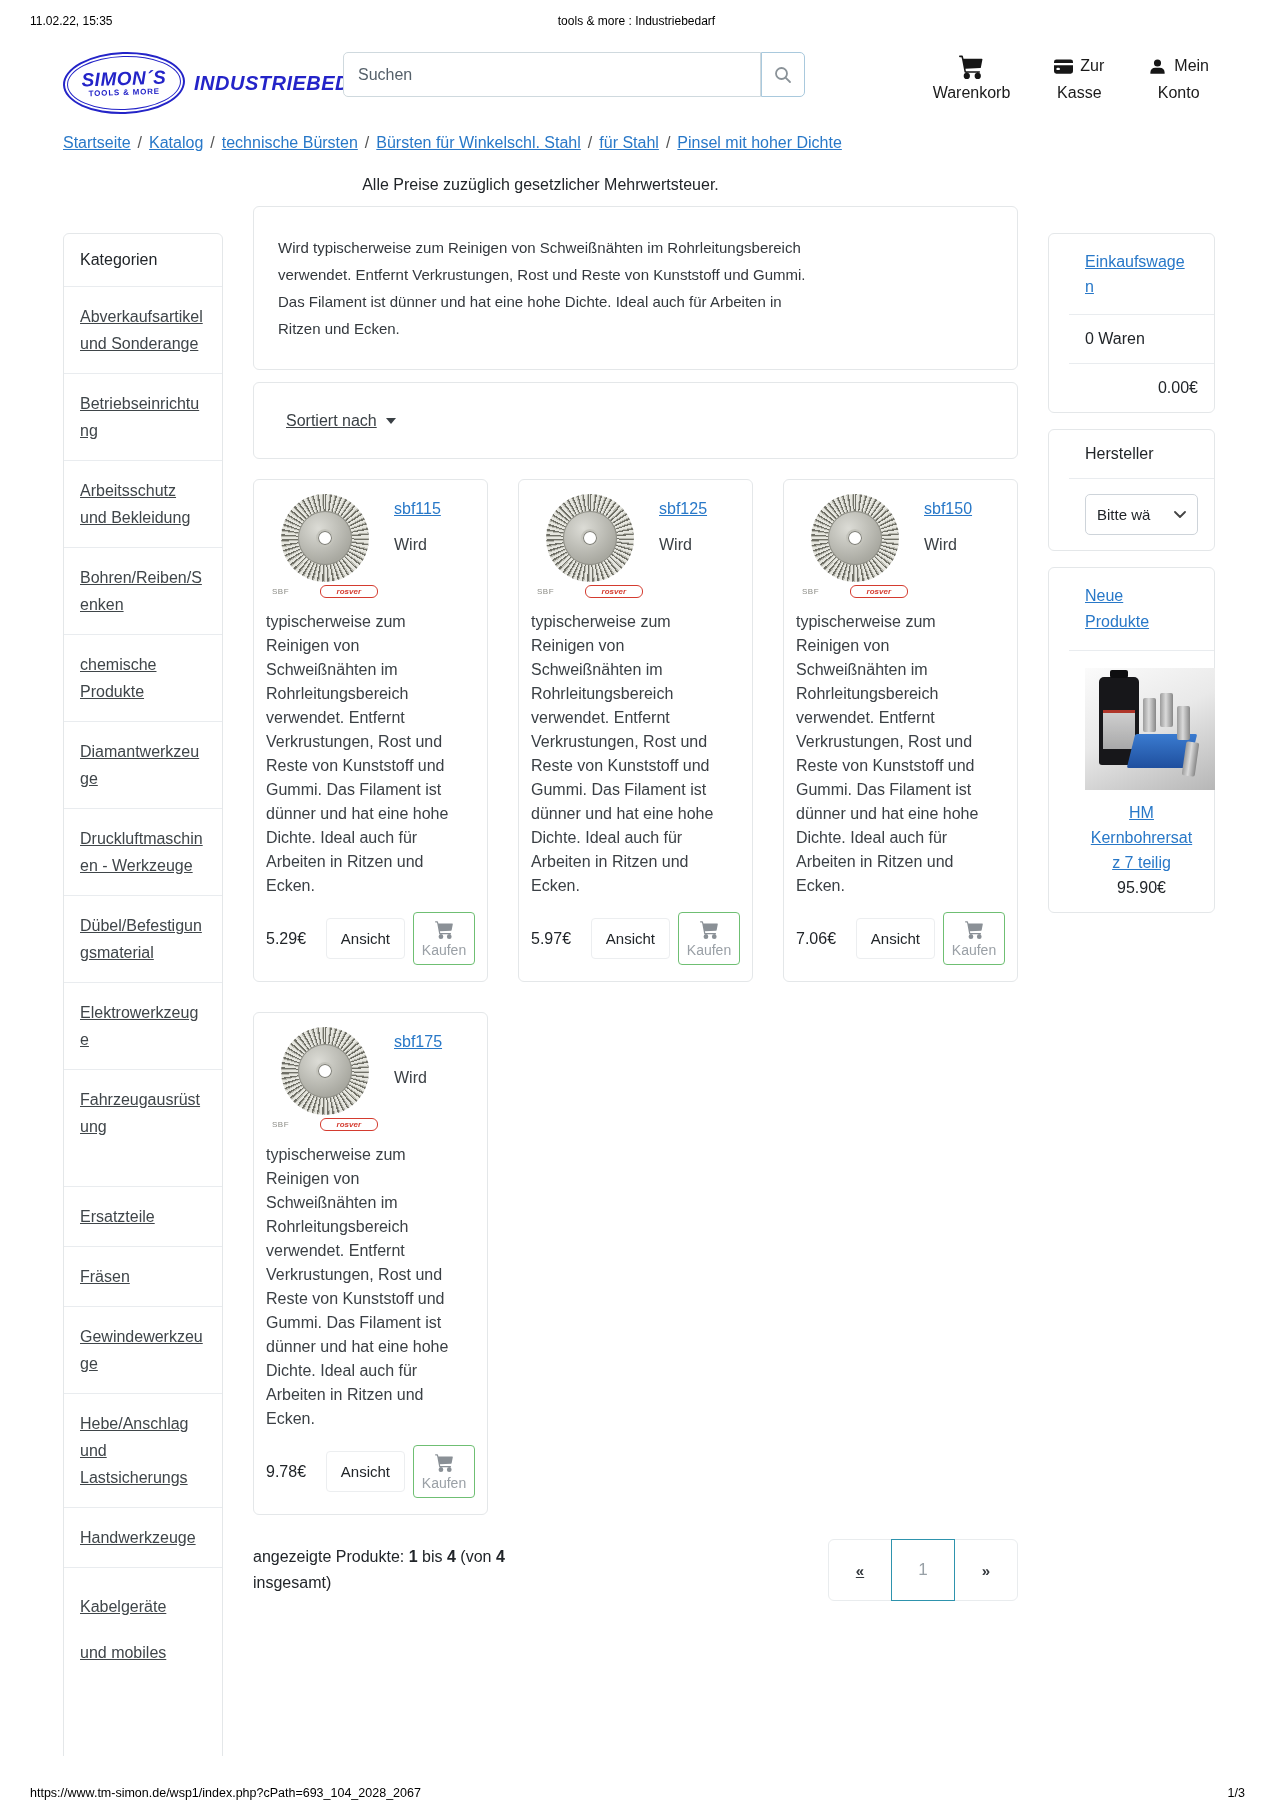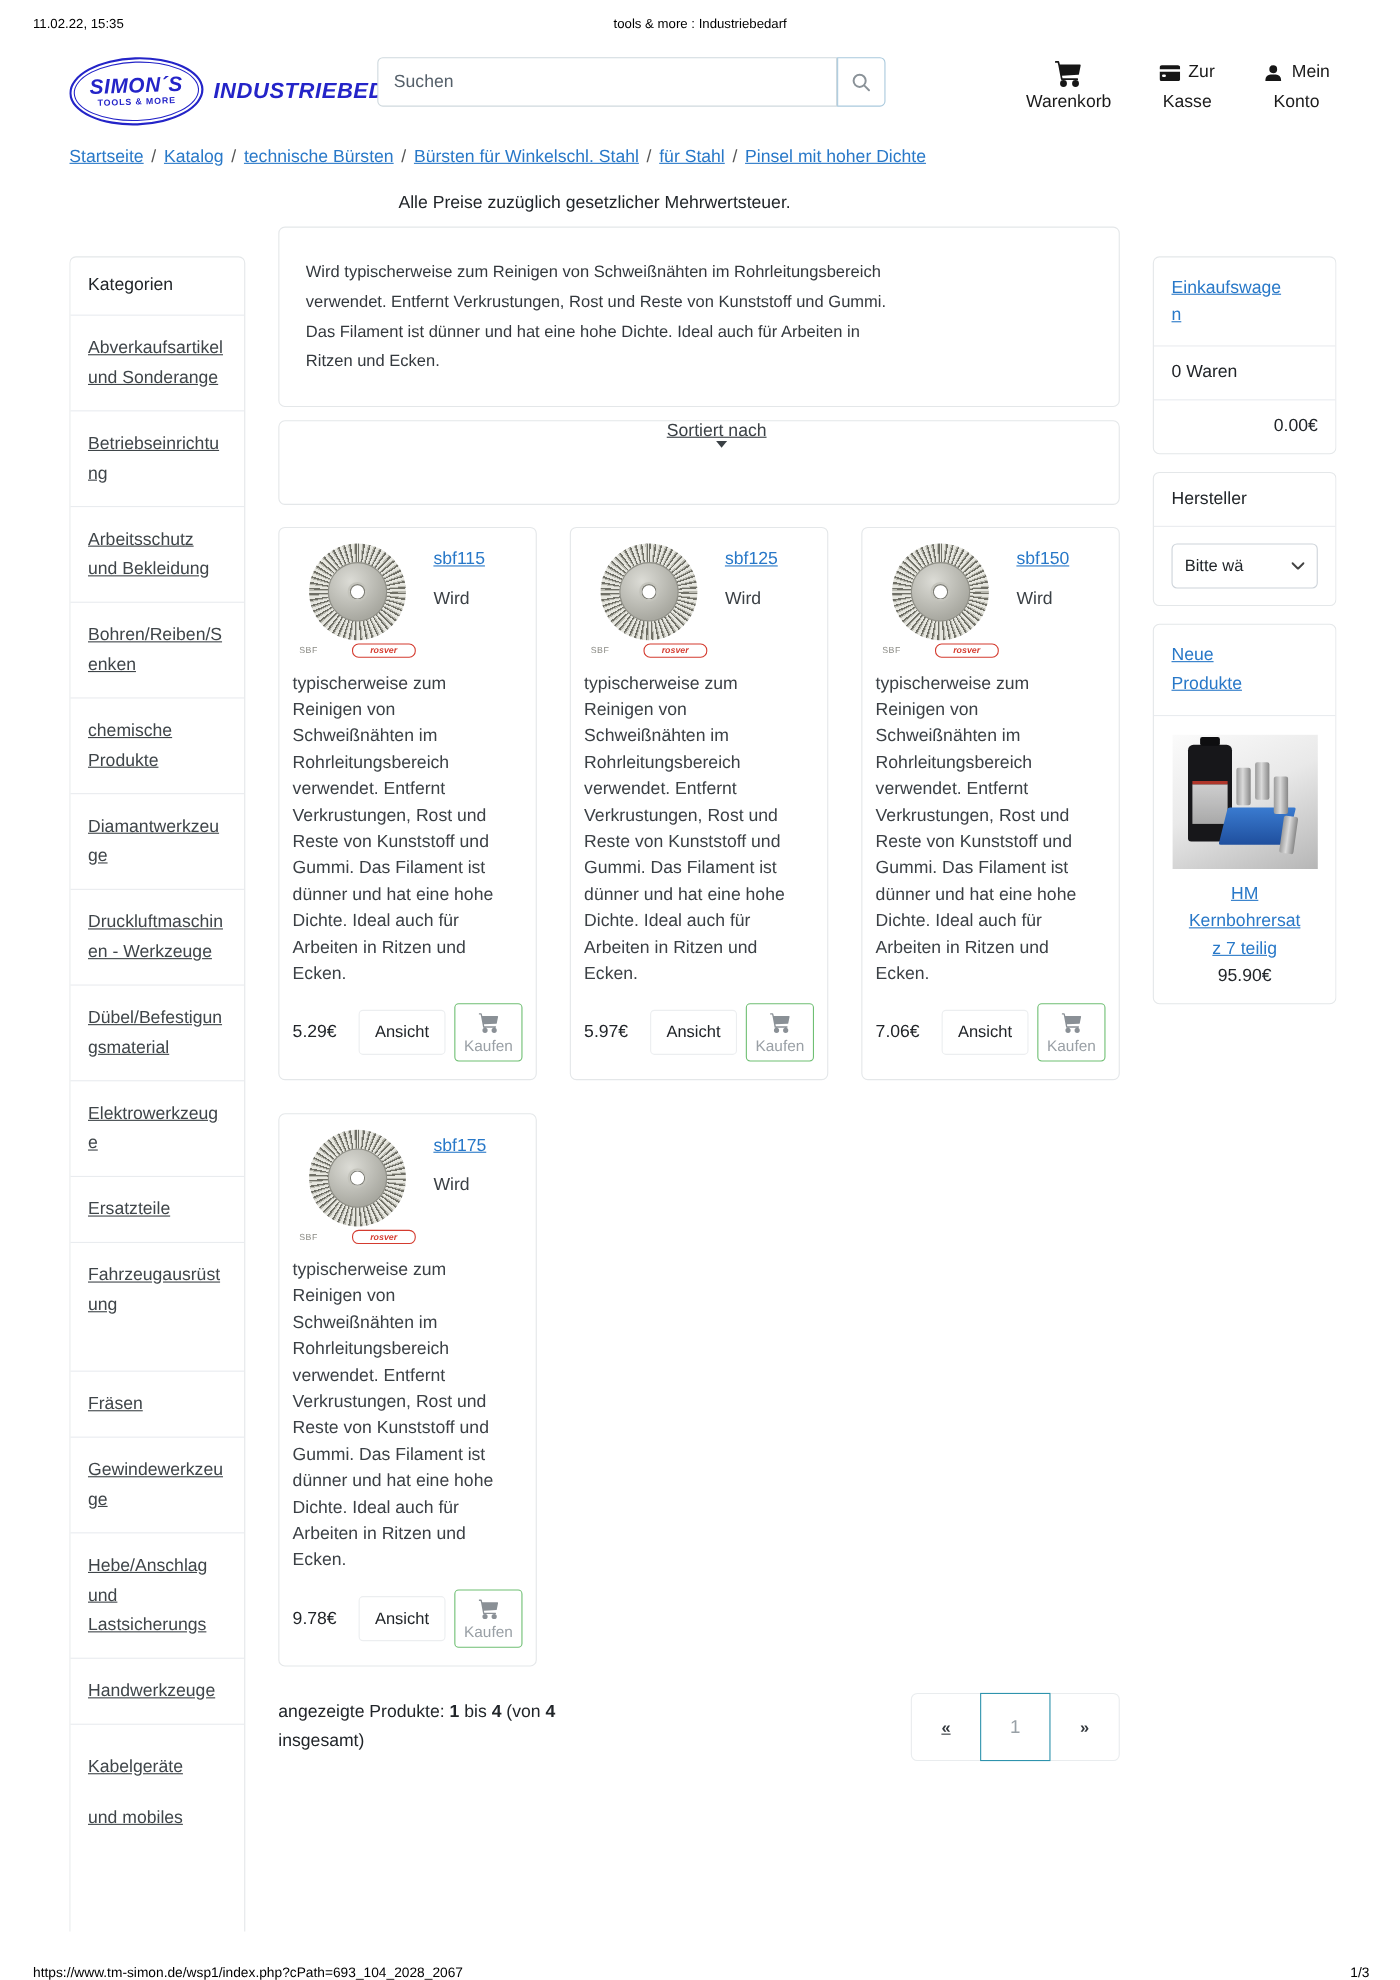--- a/index.html
+++ b/index.html
@@ -58,21 +58,21 @@
   .cat-item a { display:block; color:#3f4549; text-decoration:underline; font-size:16px;
                 line-height:27px; overflow-wrap:anywhere; }
   .cat-item.spread a { line-height:46px; max-width:100px; }
   .cat-item.tall { padding-bottom:46px; }
 
   
   .main { flex:none; width:765px; }
   .panel { border:1px solid #e4e7e9; border-radius:6px; background:#fff; }
   .desc-box { padding:27px 24px; }
   .desc-box p { max-width:545px; font-size:15px; line-height:27px; color:#33383d; }
-  .sort-box { margin-top:12px; height:77px; display:flex; align-items:center; padding-left:32px;flex-direction:column; }
+  .sort-box { margin-top:12px; height:77px; display:flex; align-items:center; padding-left:32px; }
   .sort-link { font-size:16px; color:#3a4045; text-decoration:underline; }
   .caret-down { display:inline-block; margin-left:9px; width:0; height:0;
                 border-left:5px solid transparent; border-right:5px solid transparent;
                 border-top:6px solid #3a4045; vertical-align:middle; }
 
   
   .grid { margin-top:20px; display:grid; grid-template-columns:repeat(3,235px); gap:30px; }
   .card { border:1px solid #e4e7e9; border-radius:6px; padding:12px 12px 16px; background:#fff; }
   .card-top { display:flex; gap:10px; }
   .card-img { flex:none; width:118px; cursor:pointer; }
@@ -109,21 +109,21 @@
              border:1px solid #e9ecee; background:#fff; margin-left:-1px; cursor:pointer; }
   .pg-cell:first-child { border-radius:6px 0 0 6px; margin-left:0; }
   .pg-cell:last-child { border-radius:0 6px 6px 0; }
   .pg-prev span { font-size:15px; font-weight:bold; color:#33383d; text-decoration:underline; }
   .pg-next span { font-size:15px; font-weight:bold; color:#33383d; }
   .pg-current { border:1.5px solid #2e93ad; position:relative; z-index:1; }
   .pg-current span { font-size:17px; color:#98a0a6; }
 
   
   .right { flex:none; width:167px; margin-top:27px; }
-  .sbox { border:1px solid #e4e7e9; border-radius:6px; background:#fff; margin-bottom:16px; }
+  .sbox { border:1px solid #e4e7e9; border-radius:6px; background:#fff; margin-bottom:16px;padding-left:20px; }
   .sbox-row { padding:15px 16px; border-top:1px solid #e9ecef; font-size:16px; color:#212529; }
   .sbox-row:first-child { border-top:none; }
   .sbox a { color:#2878c8; text-decoration:underline; }
   .cart-title-link { display:inline-block; max-width:100px; overflow-wrap:anywhere; line-height:25px; }
   .cart-total { text-align:right; }
   .np-title-link { display:inline-block; max-width:72px; line-height:26px; }
   .np-img { width:132px; height:122px; margin:2px auto 10px; position:relative; cursor:pointer;
             background:linear-gradient(155deg,#fbfbfb 0%, #e9e9e9 45%, #b6b6b6 100%); }
   .np-bottle { position:absolute; left:14px; top:9px; width:40px; height:88px; background:#17171a;
                border-radius:5px 5px 3px 3px; }
@@ -262,25 +262,25 @@
         </div>
       <div class="cat-item">
           <a>Druckluftmaschinen - Werkzeuge</a>
         </div>
       <div class="cat-item">
           <a>Dübel/Befestigungsmaterial</a>
         </div>
       <div class="cat-item">
           <a>Elektrowerkzeuge</a>
         </div>
-      <div class="cat-item">
-          <a>Ersatzteile</a>
-        </div>
       <div class="cat-item tall">
           <a>Fahrzeugausrüstung</a>
+        </div>
+      <div class="cat-item">
+          <a>Ersatzteile</a>
         </div>
       <div class="cat-item">
           <a>Fräsen</a>
         </div>
       <div class="cat-item">
           <a>Gewindewerkzeuge</a>
         </div>
       <div class="cat-item">
           <a>Hebe/Anschlag und Lastsicherungs</a>
         </div>

